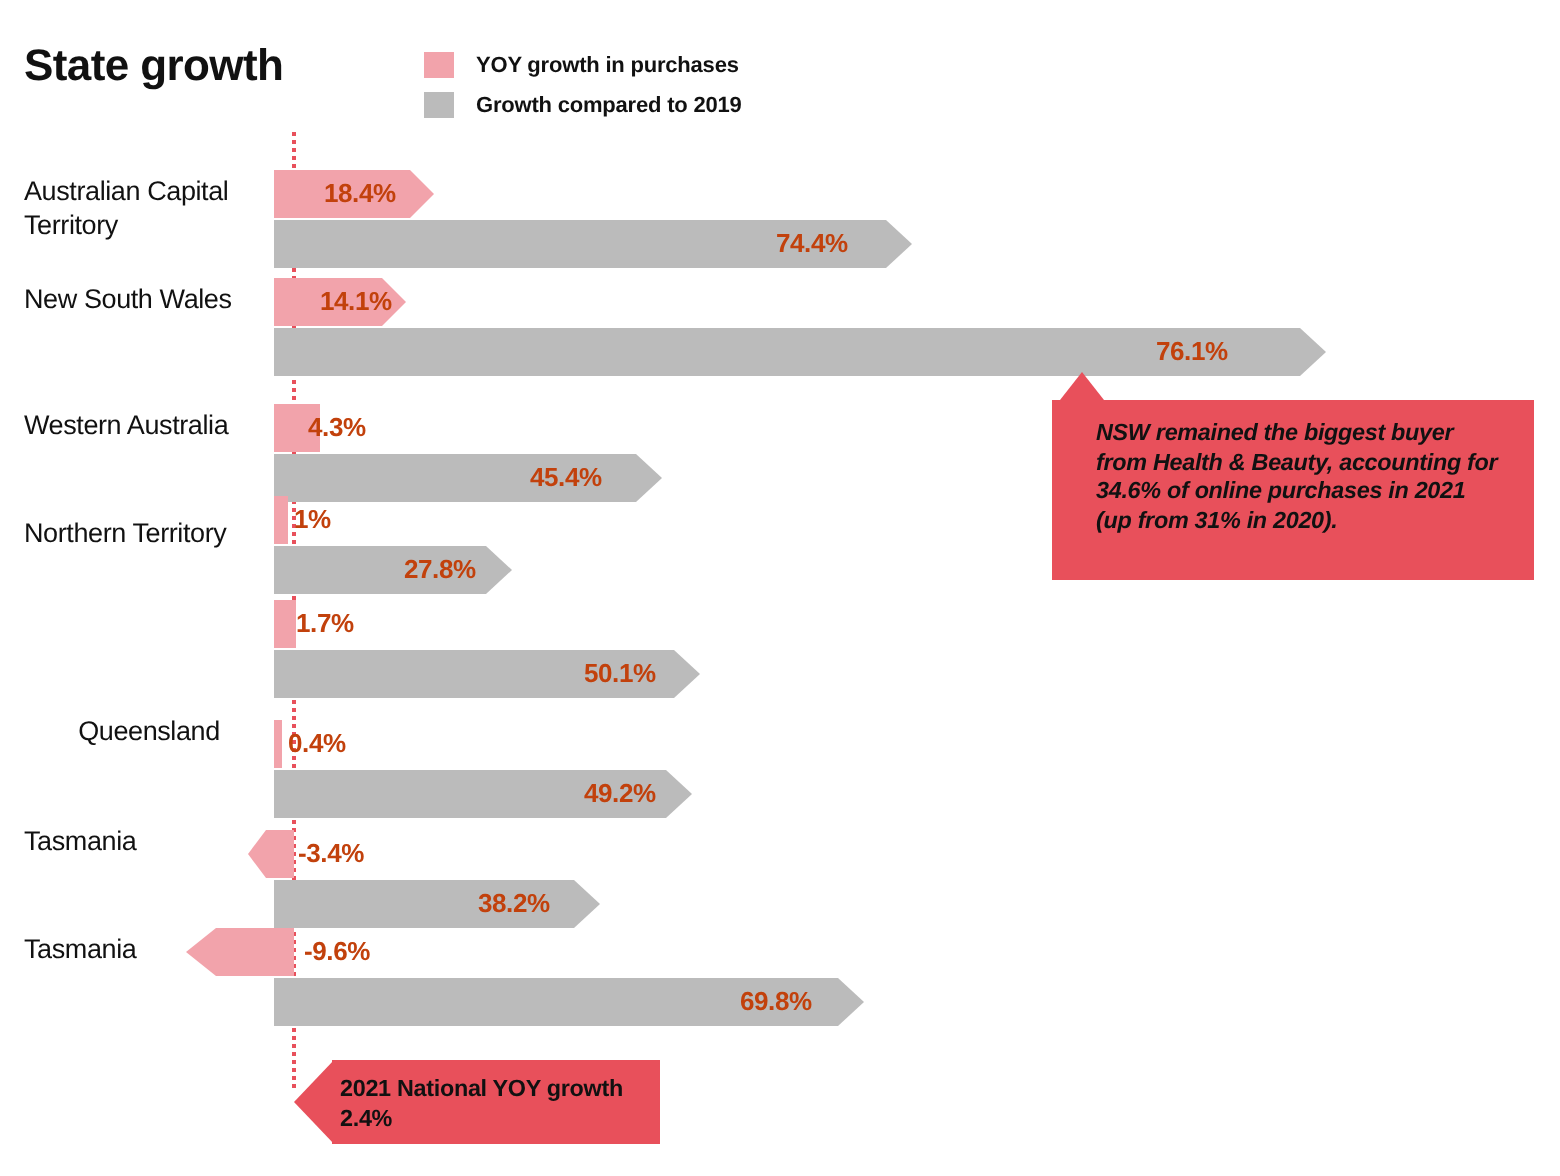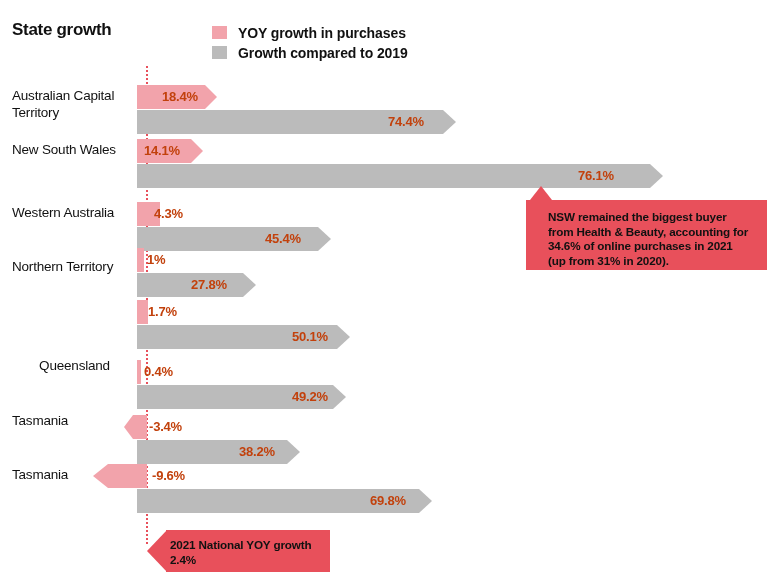--- a/index.html
+++ b/index.html
@@ -9,27 +9,27 @@
     font-family:"Liberation Sans","DejaVu Sans",sans-serif;
     position:relative;
     overflow:hidden;
     -webkit-font-smoothing:antialiased;
   }
   #chart-root{position:absolute;left:0;top:0;width:780px;height:588px;}
 
   
   .title{
     position:absolute;left:12px;top:20px;
-    font-size:17px;font-weight:bold;color:#111111;
+    font-size:22px;font-weight:bold;color:#111111;
     letter-spacing:-0.3px;
   }
   .legend{position:absolute;left:212px;top:24px;}
   .legend-row{display:flex;align-items:center;height:17px;margin-bottom:3px;}
   .legend-swatch{width:15px;height:13px;margin-right:11px;flex:0 0 auto;}
-  .legend-label{font-size:14px;font-weight:bold;color:#111111;letter-spacing:-0.1px;}
+  .legend-label{font-size:11px;font-weight:bold;color:#111111;letter-spacing:-0.1px;}
 
   
   .plot{position:absolute;left:0;top:0;width:744px;height:588px;}
 
   .zero-line{
     position:absolute;
     left:146px;top:66px;
     width:0;height:478px;
     border-left:2px dotted #E8505B;
   }
@@ -126,21 +126,21 @@
     </div>
     <div class="val" style="left:388px;top:110px;">74.4%</div>
 
     <div class="row-label" style="left:12px;top:141px;">
       <span>New South Wales</span>
     </div>
     <div class="bar" style="left:137px;top:139px;width:66px;">
       <span class="body" style="left:0;width:54px;background:#F2A3AB;"></span>
       <span class="tip" style="left:54px;border-left:12px solid #F2A3AB;"></span>
     </div>
-    <div class="val" style="left:144px;top:139px;text-align:center;">14.1%</div>
+    <div class="val" style="left:160px;top:139px;text-align:center;">14.1%</div>
 
     <div class="bar" style="left:137px;top:164px;width:533px;">
       <span class="body" style="left:0;width:513px;background:#BBBBBB;"></span>
       <span class="tip" style="left:513px;border-left:13px solid #BBBBBB;"></span>
     </div>
     <div class="val" style="left:578px;top:164px;">76.1%</div>
 
     <div class="row-label" style="left:12px;top:204px;">
       <span>Western Australia</span>
     </div>
@@ -160,21 +160,21 @@
     </div>
     <div class="bar" style="left:137px;top:248px;width:7px;">
       <span class="body" style="left:0;width:7px;background:#F2A3AB;"></span>
     </div>
     <div class="val" style="left:147px;top:248px;">1%</div>
 
     <div class="bar" style="left:137px;top:273px;width:122px;">
       <span class="body" style="left:0;width:106px;background:#BBBBBB;"></span>
       <span class="tip" style="left:106px;border-left:13px solid #BBBBBB;"></span>
     </div>
-    <div class="val" style="left:191px;top:273px;">27.8%</div>
+    <div class="val" style="left:202px;top:273px;">27.8%</div>
 
     <div class="bar" style="left:137px;top:300px;width:11px;">
       <span class="body" style="left:0;width:11px;background:#F2A3AB;"></span>
     </div>
     <div class="val" style="left:148px;top:300px;">1.7%</div>
 
     <div class="bar" style="left:137px;top:325px;width:218px;">
       <span class="body" style="left:0;width:200px;background:#BBBBBB;"></span>
       <span class="tip" style="left:200px;border-left:13px solid #BBBBBB;"></span>
     </div>
@@ -220,21 +220,21 @@
 
     <div class="bar" style="left:137px;top:489px;width:300px;">
       <span class="body" style="left:0;width:282px;background:#BBBBBB;"></span>
       <span class="tip" style="left:282px;border-left:13px solid #BBBBBB;"></span>
     </div>
     <div class="val" style="left:370px;top:489px;">69.8%</div>
 
   </div>
 
   <div class="callout-up-arrow" style="left:530px;top:186px;"></div>
-  <div class="callout" style="left:526px;top:200px;width:241px;height:70px;padding:10px 14px 8px 22px;">
+  <div class="callout" style="left:526px;top:200px;width:241px;height:90px;padding:10px 14px 8px 22px;font-style:italic;">
     <span class="txt">NSW remained the biggest buyer from Health &amp; Beauty, accounting for 34.6% of online purchases in 2021 (up from 31% in 2020).</span>
   </div>
 
   <div class="callout-left-arrow" style="left:147px;top:530px;"></div>
   <div class="callout" style="left:166px;top:530px;width:164px;height:42px;padding:8px 10px 0 4px;">
     <span class="txt">2021 National YOY growth</span>
     <span class="txt">2.4%</span>
   </div>
 
 </div>

